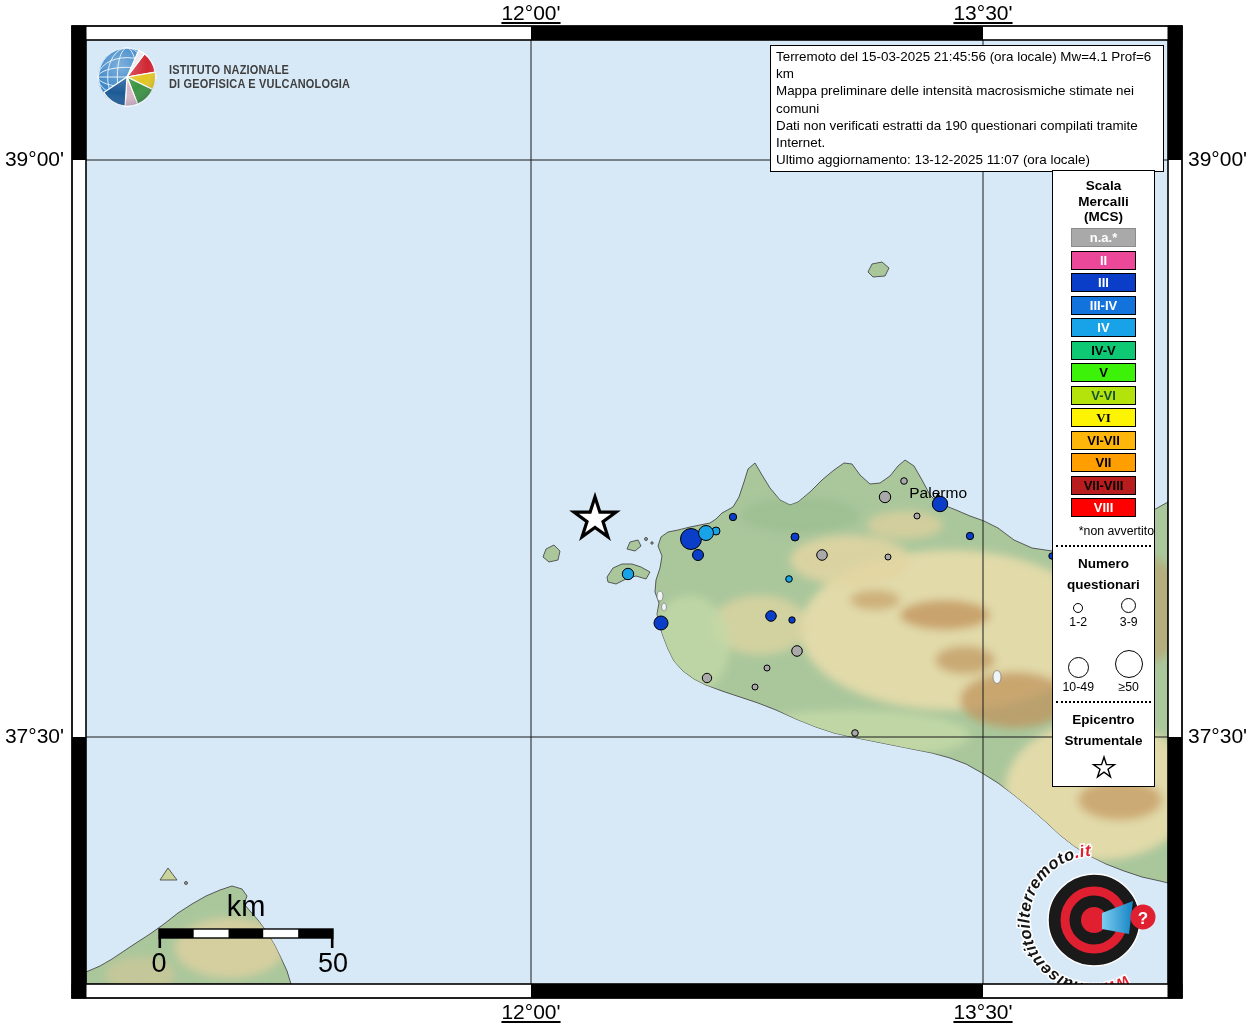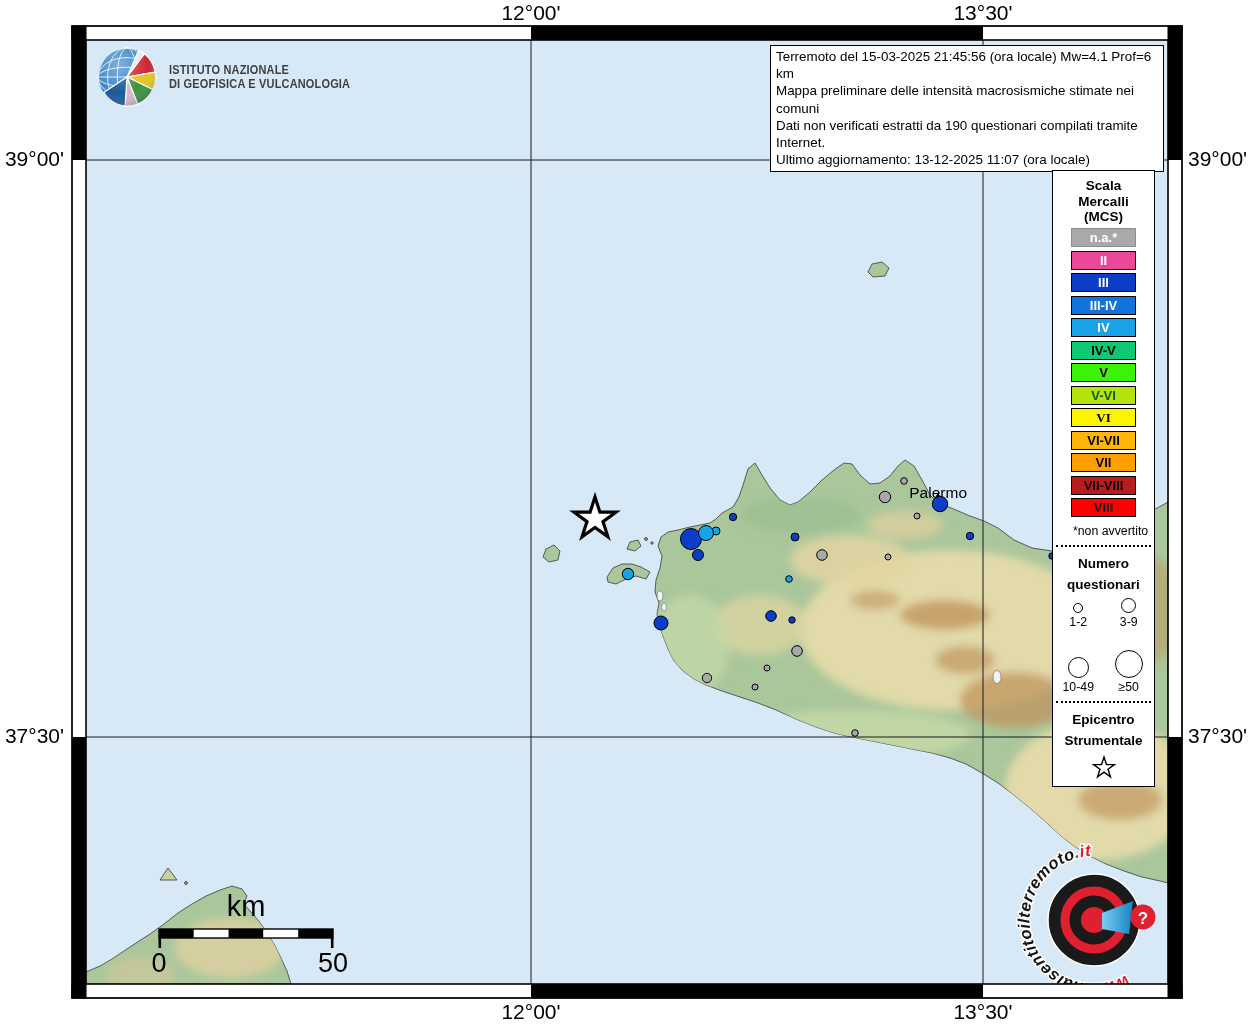--- a/index.html
+++ b/index.html
@@ -1,33 +1,33 @@
 <!DOCTYPE html>
 <html><head>
 <meta charset="utf-8">
 <style>
   html,body{margin:0;padding:0;background:#fff;}
   #canvas{position:relative;width:1255px;height:1024px;background:#fff;overflow:hidden;
           font-family:"Liberation Sans",sans-serif;color:#000;}
   #map-svg{position:absolute;left:0;top:0;}
   .coord-label{position:absolute;font-size:21px;white-space:nowrap;}
-  .lon{transform:translateX(-50%);}
+  .lon{transform:translateX(-50%);text-decoration:underline;}
   .lat-left{left:0;width:64px;text-align:right;}
   .lat-right{left:1188px;}
   #title-box{position:absolute;left:770px;top:45px;width:382px;background:#fff;border:1px solid #000;
              font-size:13.4px;line-height:17.2px;padding:2px 5px 3px;}
   #ingv{position:absolute;left:96px;top:46px;display:flex;align-items:center;gap:11px;}
   #ingv .ingv-text{font-weight:bold;font-size:12.2px;line-height:14.5px;color:#3f3f3f;
                    transform:scaleX(.9);transform-origin:left center;letter-spacing:.2px;}
   #legend{position:absolute;left:1052px;top:170px;width:101px;background:#fff;border:1px solid #000;
           text-align:center;padding-bottom:6px;}
   .ltitle{font-weight:bold;font-size:13.5px;line-height:15.5px;margin-top:7px;}
   .mcs-box{width:63px;height:17px;margin:3.5px auto;border:1.5px solid #000;
            font-weight:bold;font-size:13px;line-height:17px;}
-  .footnote{font-size:12.3px;margin-top:7px;text-align:left;padding-left:20px;}
+  .footnote{font-size:12.3px;margin-top:7px;text-align:right;padding-left:20px;}
   .dashed{border-top:2px dotted #000;margin:7px 3px;}
   .q-title,.e-title{font-weight:bold;font-size:13.5px;line-height:20.5px;margin-top:1px;}
   #q-grid{display:grid;grid-template-columns:1fr 1fr;margin-top:3px;row-gap:21px;}
   .q-cell{display:flex;flex-direction:column;align-items:center;justify-content:flex-end;}
   .q-circle{display:block;border:1.7px solid #000;border-radius:50%;background:#fff;}
   .q-label{font-size:12.3px;margin-top:2px;}
   #legend-star svg{display:block;margin:3px auto 0;}
 </style>
 </head>
 <body>
@@ -255,21 +255,21 @@
         <div class="mcs-box" style="background: rgb(10, 61, 200); color: rgb(255, 255, 255);">III</div>
         <div class="mcs-box" style="background: rgb(18, 115, 220); color: rgb(255, 255, 255);">III-IV</div>
         <div class="mcs-box" style="background: rgb(24, 162, 232); color: rgb(255, 255, 255);">IV</div>
         <div class="mcs-box" style="background: rgb(14, 200, 115); color: rgb(0, 0, 0);">IV-V</div>
         <div class="mcs-box" style="background: rgb(61, 242, 9); color: rgb(0, 0, 0);">V</div>
         <div class="mcs-box" style="background: rgb(180, 227, 12); color: #14532d;">V-VI</div>
         <div class="mcs-box" style="background: rgb(253, 244, 3); color: rgb(0, 0, 0); font-family: Liberation Serif, serif;">VI</div>
         <div class="mcs-box" style="background: rgb(255, 182, 10); color: rgb(0, 0, 0);">VI-VII</div>
         <div class="mcs-box" style="background: rgb(255, 158, 0); color: rgb(0, 0, 0);">VII</div>
         <div class="mcs-box" style="background: #b91c1c; color: rgb(0, 0, 0);">VII-VIII</div>
-        <div class="mcs-box" style="background: rgb(254, 0, 0); color: #0f172a;">VIII</div>
+        <div class="mcs-box" style="background: rgb(254, 0, 0); color: #ffffff;">VIII</div>
       </div>
     <div class="footnote">*non avvertito</div>
     <div class="dashed"></div>
     <div class="q-title">
         <div>Numero</div>
         <div>questionari</div>
       </div>
     <div id="q-grid">
         <div class="q-cell">
           <span class="q-circle" style="width: 8px; height: 8px;"></span>

